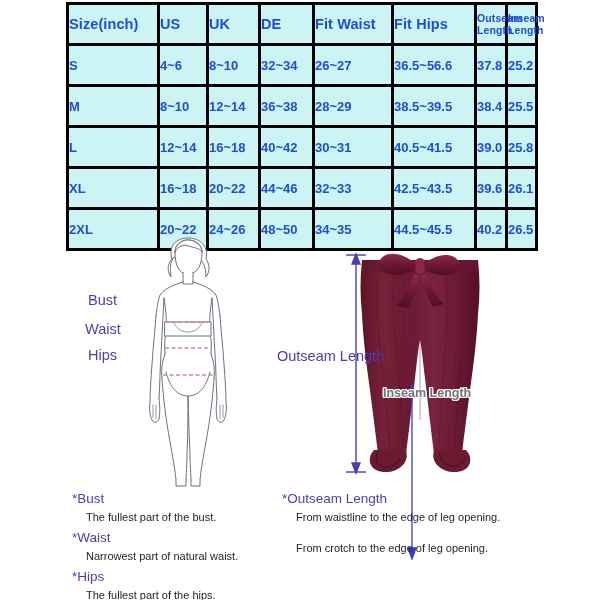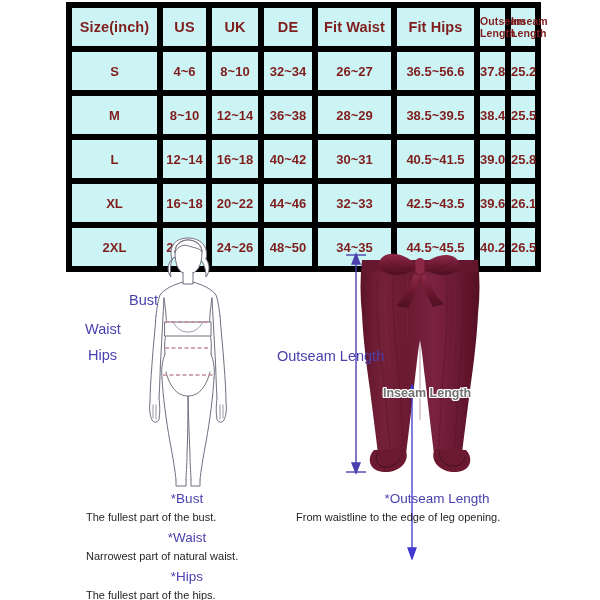--- a/index.html
+++ b/index.html
@@ -22,25 +22,25 @@
     top: 2px;
     width: 469px;
   }
   table.size-table {
     border-collapse: collapse;
     width: 469px;
     background: #cdf4f4;
     table-layout: fixed;
   }
   table.size-table td, table.size-table th {
-    border: 6px solid #000000;
+    border: 3px solid #000000;
     background: #cdf4f4;
-    text-align: center;
+    text-align: left;
     vertical-align: middle;
-    color: #7f1d1d;
+    color: #1d4ed8;
     padding: 0;
     height: 38px;
     font-size: 13px;
     font-weight: bold;
   }
   table.size-table thead th {
     font-size: 14.5px;
     font-weight: bold;
     letter-spacing: 0.1px;
   }
@@ -91,21 +91,21 @@
     top: 8px;
   }
 
   .meas-label {
     position: absolute;
     color: #4a3fae;
     font-size: 14.5px;
     font-family: "Liberation Sans", sans-serif;
     white-space: nowrap;
   }
-  #label-bust  { left: 88px;  top: 292px; margin-left: 41px; }
+  #label-bust  { left: 88px;  top: 292px; }
   #label-waist { left: 85px;  top: 321px; }
   #label-hips  { left: 88px;  top: 347px; }
   #label-outseam { left: 277px; top: 348px; }
 
   #label-inseam {
     position: absolute;
     left: 383px;
     top: 386px;
     font-size: 12.5px;
     font-weight: bold;
@@ -126,21 +126,20 @@
   #legend-left  { left: 72px;  top: 490px; width: 230px; }
   #legend-right { left: 282px; top: 490px; width: 310px; }
 
   .def-term {
     color: #4a3fae;
     font-size: 13.5px;
     margin: 0;
     padding: 0;
     line-height: 18px;
     white-space: nowrap;
-    text-align: center;
   }
   .def-desc {
     color: #1f1f1f;
     font-size: 11px;
     margin: 0 0 4px 14px;
     padding: 0;
     line-height: 19px;
     white-space: nowrap;
   }
   #legend-right .def-term { font-size: 13.5px; }
@@ -384,13 +383,14 @@
   <p class="def-desc">The fullest part of the bust.</p>
   <p class="def-term">*Waist</p>
   <p class="def-desc">Narrowest part of natural waist.</p>
   <p class="def-term">*Hips</p>
   <p class="def-desc">The fullest part of the hips.</p>
 </div>
 
 <div class="legend-col" id="legend-right">
   <p class="def-term">*Outseam Length</p>
   <p class="def-desc">From waistline to the edge of leg opening.</p>
+  <p class="def-desc">From crotch to the edge of leg opening.</p>
 </div>
 
 </body></html>

